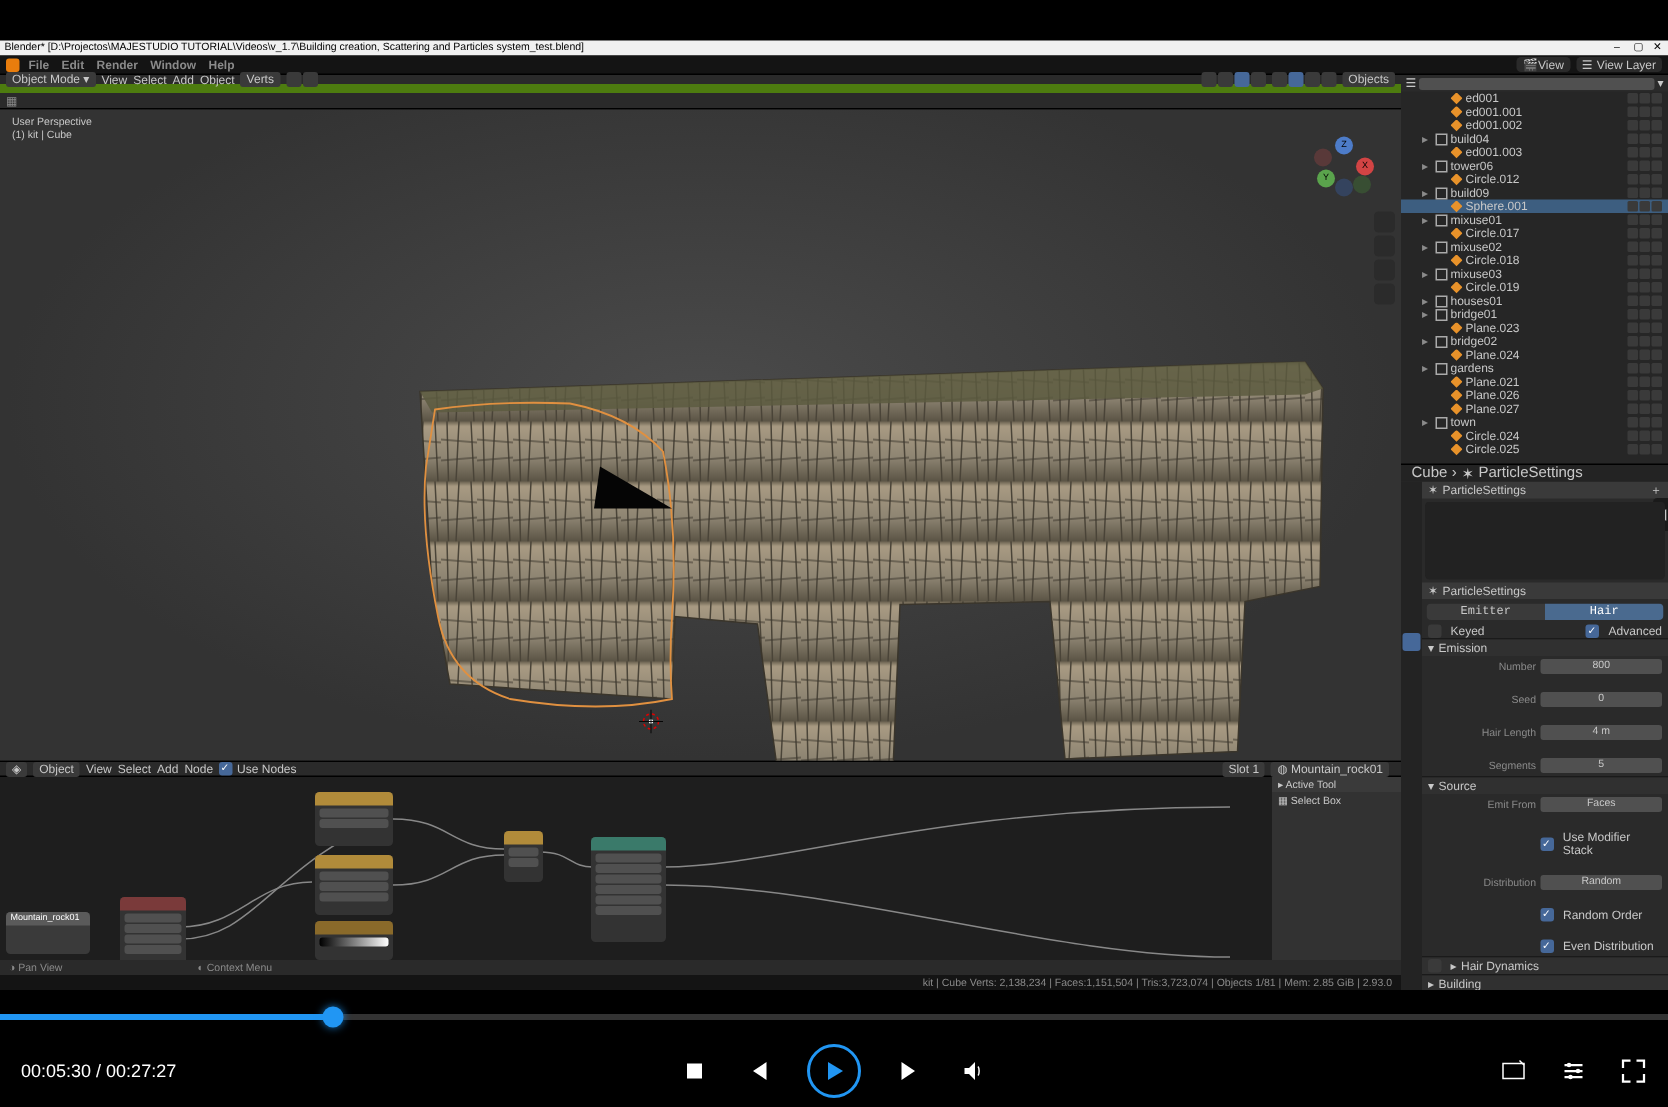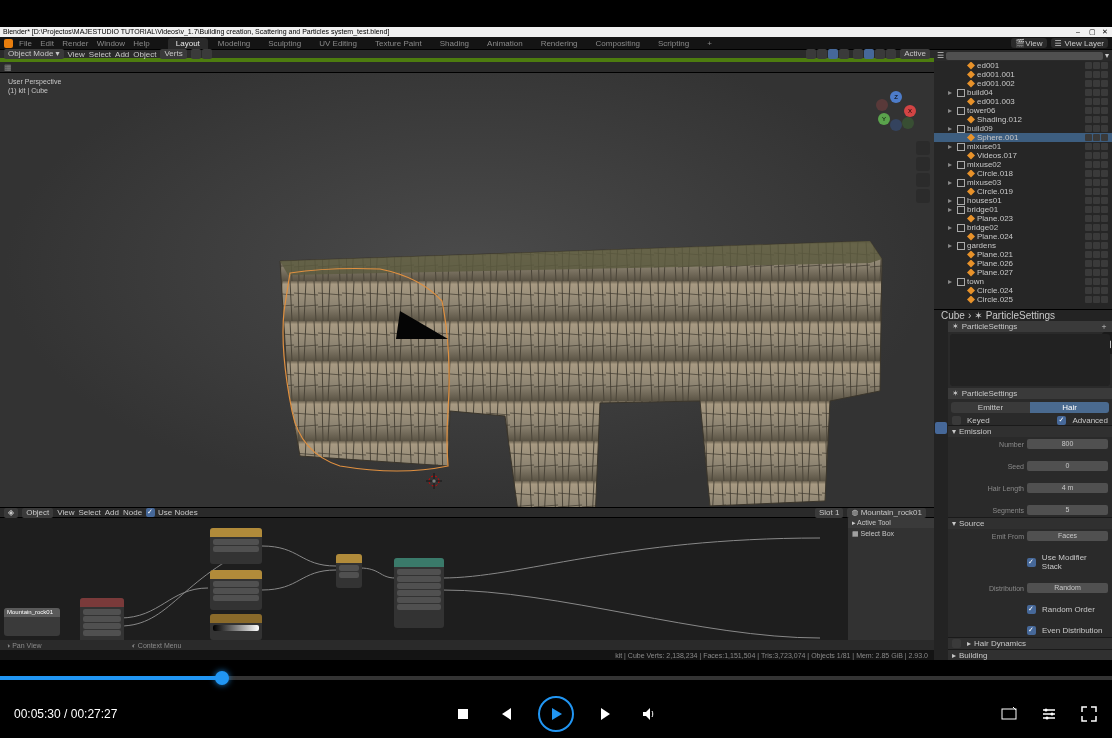--- a/index.html
+++ b/index.html
@@ -26,33 +26,33 @@
   body{display:flex;flex-direction:column;}
   
   .os-gap{height:27px;background:#000;}
   
   .titlebar{height:10px;background:#f0f0f0;color:#000;font-size:7px;padding:0 3px;line-height:10px;display:flex;justify-content:space-between;}
   .titlebar .btns{display:flex;gap:6px;}
   .titlebar .btns span{display:inline-block;width:7px;height:7px;}
   
   .b-top{display:flex;align-items:center;height:13px;background:var(--bg-darker);border-bottom:1px solid #000;padding:0 4px;font-size:8px;gap:6px;}
   .b-top .logo{width:9px;height:9px;background:#e87d0d;border-radius:2px;}
-  .b-top .menus span{margin-right:6px;color:var(--text-dim);cursor:default;}
+  .b-top .menus span{margin-right:6px;color:var(--text-dim);cursor:default;font-weight:bold;}
   .b-top .tabs{display:flex;gap:2px;margin-left:6px;}
   .b-top .tabs span{padding:1px 8px;border-radius:3px 3px 0 0;color:var(--text-dim);}
   .b-top .tabs span.active{background:var(--bg-panel);color:var(--text-bright);}
   .b-top .right{margin-left:auto;display:flex;align-items:center;gap:4px;}
   .scene-f{display:flex;align-items:center;background:var(--bg-panel);border-radius:3px;padding:0 4px;height:10px;}
   .scene-f .ic{width:8px;height:8px;margin-right:2px;}
   
   .workspace{flex:1;display:flex;min-height:0;}
   .left-col{flex:1;display:flex;flex-direction:column;min-width:0;}
   .right-col{width:178px;display:flex;flex-direction:column;background:var(--bg-panel);}
   
-  .vp-hdr{height:12px;background:var(--bg-panel);display:flex;align-items:center;font-size:8px;padding:0 4px;gap:4px;border-bottom:4px solid #4d7c0f;}
+  .vp-hdr{height:12px;background:var(--bg-panel);display:flex;align-items:center;font-size:8px;padding:0 4px;gap:4px;border-bottom:6px solid #4d7c0f;}
   .chip{background:var(--bg-panel3);border-radius:2px;padding:0 4px;height:10px;line-height:10px;color:var(--text);}
   .vp-hdr .sp{flex:1;}
   .vp-hdr .iconrow{display:flex;gap:1px;}
   .vp-hdr .iconrow span{width:10px;height:10px;background:var(--bg-panel3);display:inline-block;border-radius:2px;}
   .vp-hdr .iconrow span.on{background:var(--accent2);}
   
   .vp-sub{height:11px;background:var(--bg-panel);display:flex;align-items:center;font-size:8px;color:var(--text-dim);padding:0 4px;gap:8px;border-bottom:1px solid #000;}
   
   .viewport{flex:1;position:relative;background:#3a3a3a;background:radial-gradient(ellipse at 50% 45%,#4b4b4b 0%,#333 70%);overflow:hidden;}
   .grid{position:absolute;inset:0;}
@@ -97,21 +97,21 @@
   .props-tabs span.act{background:var(--accent2);}
   .props-body{flex:1;overflow:auto;font-size:8px;}
   .p-hdr{height:11px;background:var(--bg-panel3);display:flex;align-items:center;padding:0 4px;gap:3px;}
   .p-sec{border-top:1px solid #1a1a1a;}
   .p-sec .title{height:11px;display:flex;align-items:center;padding:0 4px;background:#303030;gap:3px;}
   .p-sec .body{padding:2px 4px;display:flex;flex-direction:column;gap:12px;}
   .frow{display:flex;align-items:center;gap:3px;}
   .frow .lbl{flex:0 0 72px;text-align:right;color:var(--text-dim);font-size:7px;}
   .frow .fld{flex:1;height:10px;background:var(--bg-field);border-radius:2px;text-align:center;line-height:10px;font-size:7px;}
   .toggle-tabs{display:flex;height:11px;border-radius:3px;overflow:hidden;}
-  .toggle-tabs span{flex:1;text-align:center;line-height:11px;background:var(--bg-panel3);}
+  .toggle-tabs span{flex:1;text-align:center;line-height:11px;background:var(--bg-panel3);font-family:Liberation Mono, monospace;}
   .toggle-tabs span.on{background:#4a6a8f;color:#fff;}
   .cbx{width:9px;height:9px;background:var(--bg-panel3);border-radius:2px;display:inline-block;margin-right:3px;}
   .cbx.on{background:var(--accent2);}
   .cbx.on::after{content:"✓";color:#fff;font-size:7px;position:relative;top:-1px;left:1px;}
   .panel-slot{height:52px;background:#222;border-radius:3px;margin:2px;position:relative;}
   .slide-tab{position:absolute;right:0;top:332px;width:10px;height:22px;background:#1a1a1a;border-radius:3px 0 0 3px;display:flex;align-items:center;justify-content:center;}
   
   .vc-wrap{height:78px;background:#000;position:relative;}
   .prog{position:absolute;top:16px;left:0;right:0;height:4px;background:#333;}
   .prog .played{height:100%;background:#2196f3;}
@@ -140,33 +140,20 @@
 
 <div class="b-top">
   <span class="logo"></span>
   <span class="menus">
     <span>File</span>
     <span>Edit</span>
     <span>Render</span>
     <span>Window</span>
     <span>Help</span>
   </span>
-  <span class="tabs">
-    <span class="active">Layout</span>
-    <span>Modeling</span>
-    <span>Sculpting</span>
-    <span>UV Editing</span>
-    <span>Texture Paint</span>
-    <span>Shading</span>
-    <span>Animation</span>
-    <span>Rendering</span>
-    <span>Compositing</span>
-    <span>Scripting</span>
-    <span>+</span>
-  </span>
   <span class="right">
     <span class="scene-f">
         <span class="ic">🎬</span>
         <span>View</span>
       </span>
     <span class="scene-f">
         <span class="ic">☰</span>
         <span>View Layer</span>
       </span>
   </span>
@@ -193,21 +180,21 @@
         <span></span>
         <span class="on"></span>
         <span></span>
       </span>
       <span class="iconrow">
         <span></span>
         <span class="on"></span>
         <span></span>
         <span></span>
       </span>
-      <span class="chip">Active</span>
+      <span class="chip">Objects</span>
     </div>
 
     <div class="vp-sub">
       <span>▦</span>
       <span class="sp"></span>
     </div>
 
     <div class="viewport">
       <svg class="grid">
         <line x1="0" y1="285" x2="924" y2="285" stroke="#6a3030" stroke-width="1"></line>
@@ -437,21 +424,21 @@
             <span>tower06</span>
             <span class="toggles">
               <span></span>
               <span></span>
               <span></span>
             </span>
           </div>
           <div class="outl-row" style="padding-left: 24px;">
             <span class="tri"></span>
             <span class="ic ic-mesh"></span>
-            <span>Shading.012</span>
+            <span>Circle.012</span>
             <span class="toggles">
               <span></span>
               <span></span>
               <span></span>
             </span>
           </div>
           <div class="outl-row" style="padding-left: 14px;">
             <span class="tri">▸</span>
             <span class="ic ic-empty"></span>
             <span>build09</span>
@@ -477,21 +464,21 @@
             <span>mixuse01</span>
             <span class="toggles">
               <span></span>
               <span></span>
               <span></span>
             </span>
           </div>
           <div class="outl-row" style="padding-left: 24px;">
             <span class="tri"></span>
             <span class="ic ic-mesh"></span>
-            <span>Videos.017</span>
+            <span>Circle.017</span>
             <span class="toggles">
               <span></span>
               <span></span>
               <span></span>
             </span>
           </div>
           <div class="outl-row" style="padding-left: 14px;">
             <span class="tri">▸</span>
             <span class="ic ic-empty"></span>
             <span>mixuse02</span>

